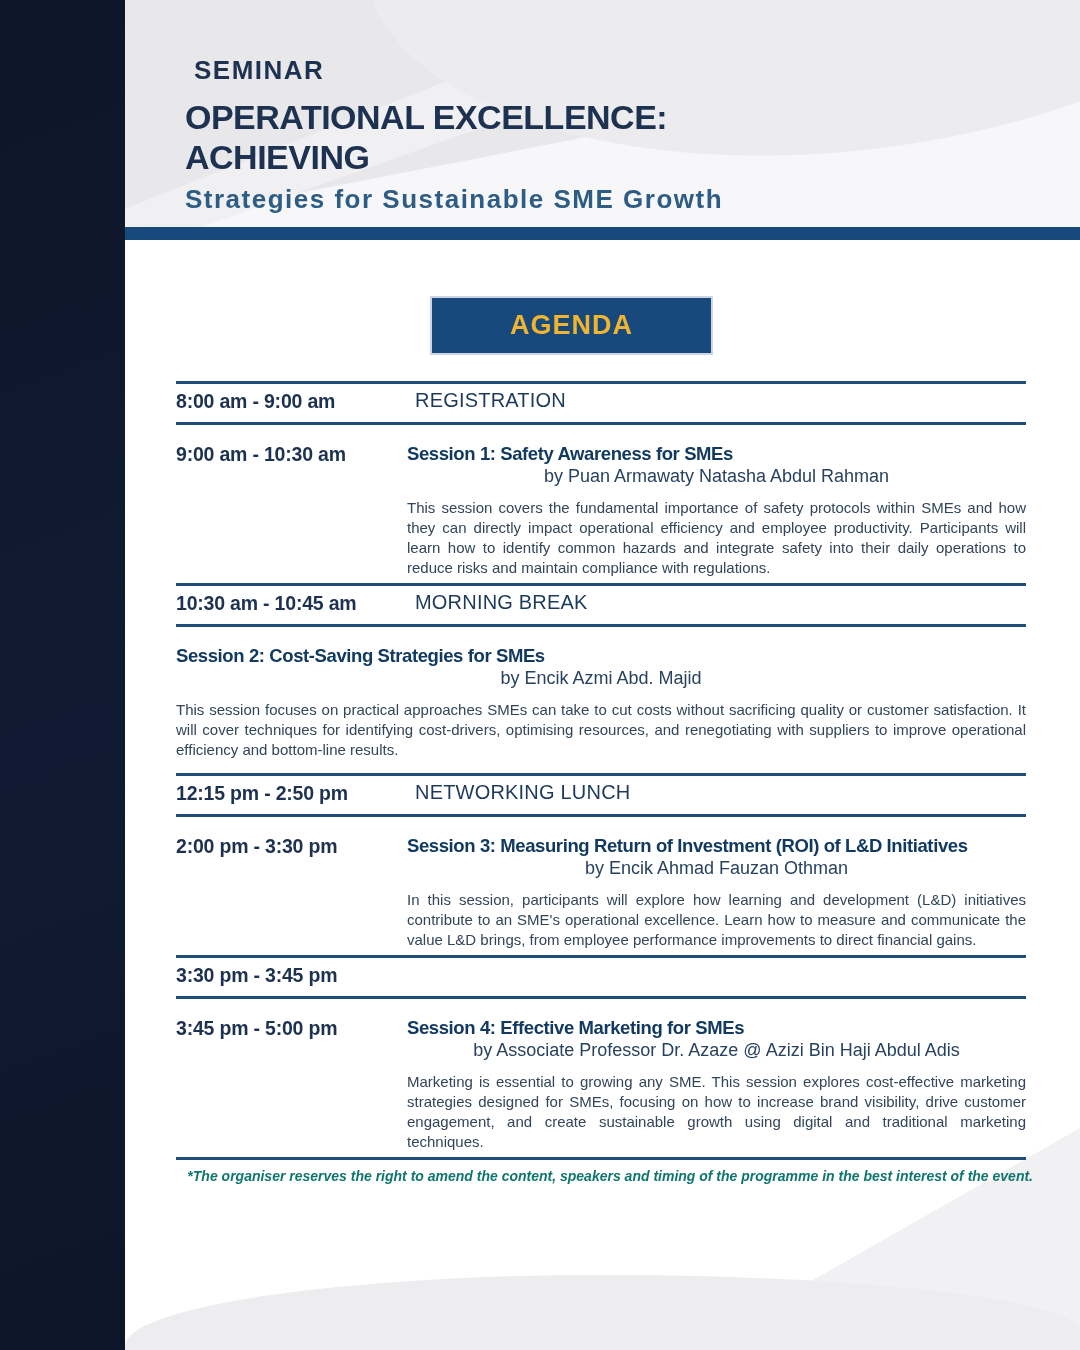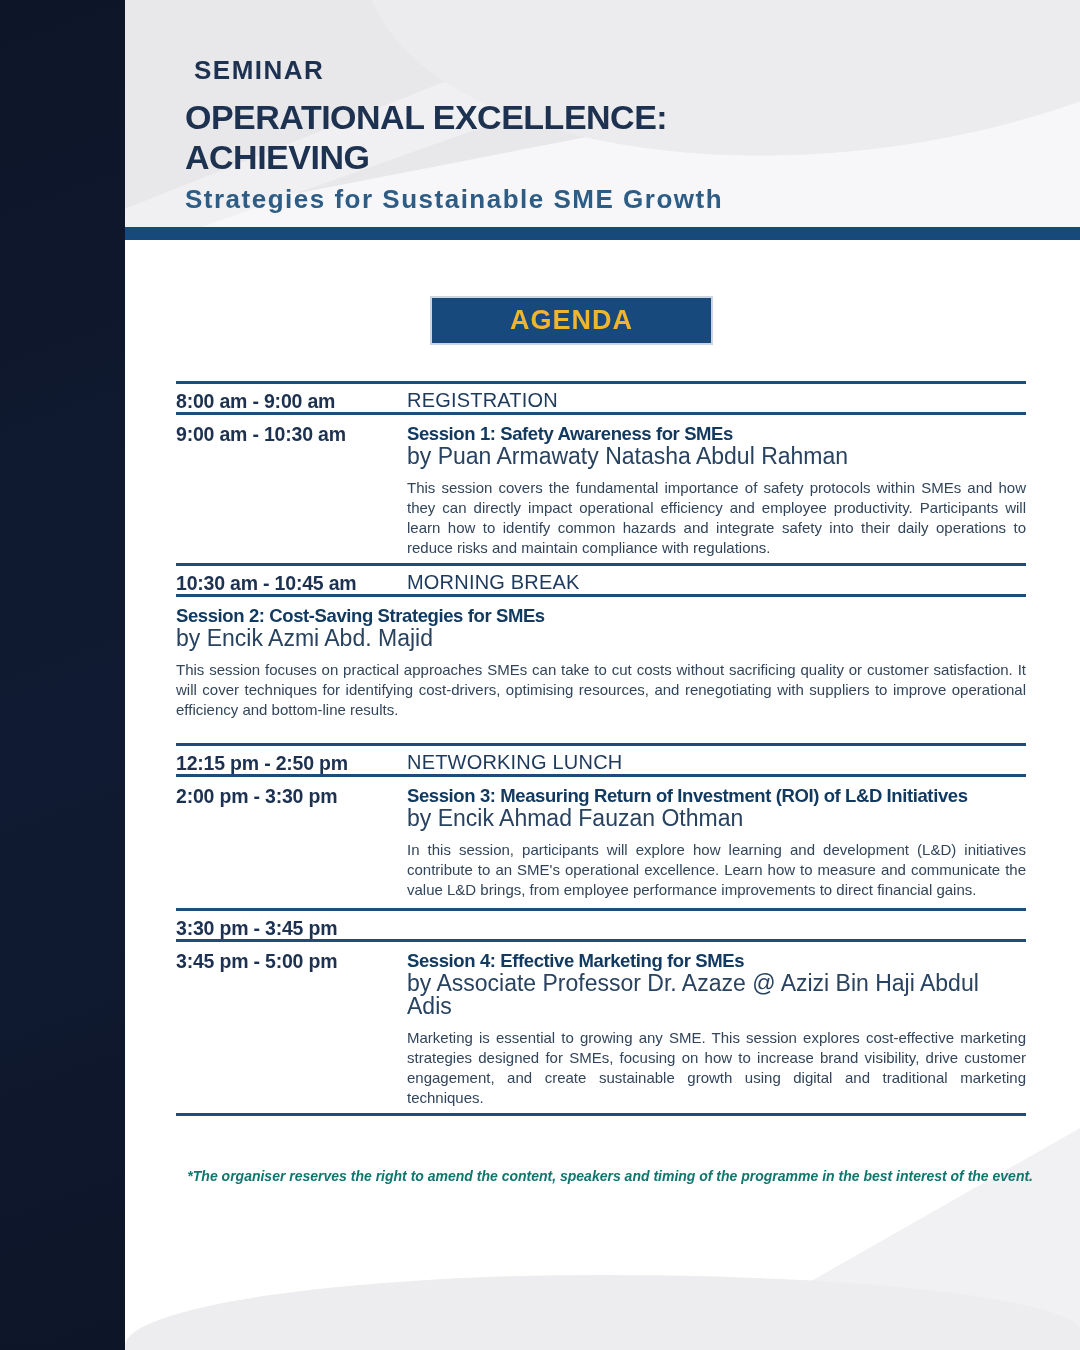--- a/index.html
+++ b/index.html
@@ -73,21 +73,21 @@
   .header-rule {
     position:absolute; left:125px; right:0; top:227px;
     height:13px;
     background:var(--navy,#17497c);
     z-index:2;
   }
 
   
   .agenda-badge {
     position:absolute; left:430px; top:296px;
-    width:283px; height:49px;
+    width:283px; height:59px;
     background:var(--navy,#17497c);
     border:2px solid #ccd6e2;
     display:flex; align-items:center; justify-content:center;
     z-index:4;
   }
   .agenda-badge span {
     color:var(--yellow,#f0b42f);
     font-size:27px; font-weight:800; letter-spacing:1px;
   }
 
@@ -95,22 +95,22 @@
   .schedule {
     position:absolute; left:176px; top:381px;
     width:850px;
     border-bottom:3.5px solid var(--line,#1d4d78);
     z-index:4;
   }
   .row {
     display:flex;
     border-top:3.5px solid var(--line,#1d4d78);
   }
-  .row.simple { padding:5px 0 0; }
-  .row.session { padding:7px 0 5px; min-height:149px; }
+  .row.simple { padding:5px 0 10px;gap:8px; }
+  .row.session { padding:17px 0 5px; min-height:149px; }
   .row.session.short { min-height:134px; }
   .row.session.short-tall { min-height:146px; }
   .time {
     width:231px; flex-shrink:0;
     font-size:19.5px; font-weight:700;
     color:var(--navy-dark,#1c2d4d);
     line-height:22px;
     padding-top:1px;
     letter-spacing:-0.2px;
   }
@@ -122,23 +122,24 @@
     letter-spacing:0.2px;
   }
   .session-title {
     font-size:18.5px; font-weight:700;
     color:#123a61;
     line-height:23px;
     letter-spacing:-0.4px;
     white-space:nowrap;
   }
   .speaker {
-    font-size:23px; font-weight:400;
+    font-size:18px; font-weight:400;
     color:#28425f;
     line-height:23px;
+    text-align:center;
   }
   .blurb {
     margin-top:10px;
     font-size:15px; line-height:20px;
     color:#32455a;
     text-align:justify;
   }
 
   
   .footnote {

